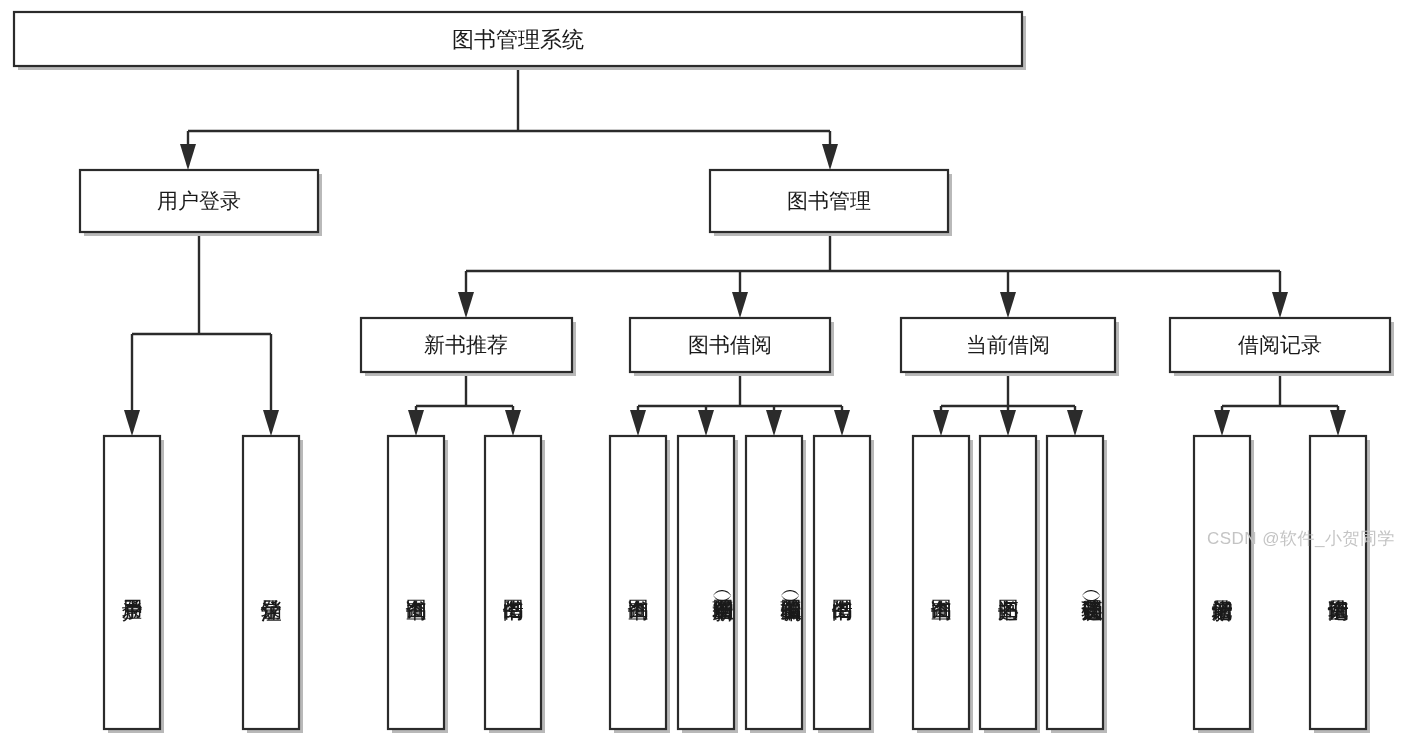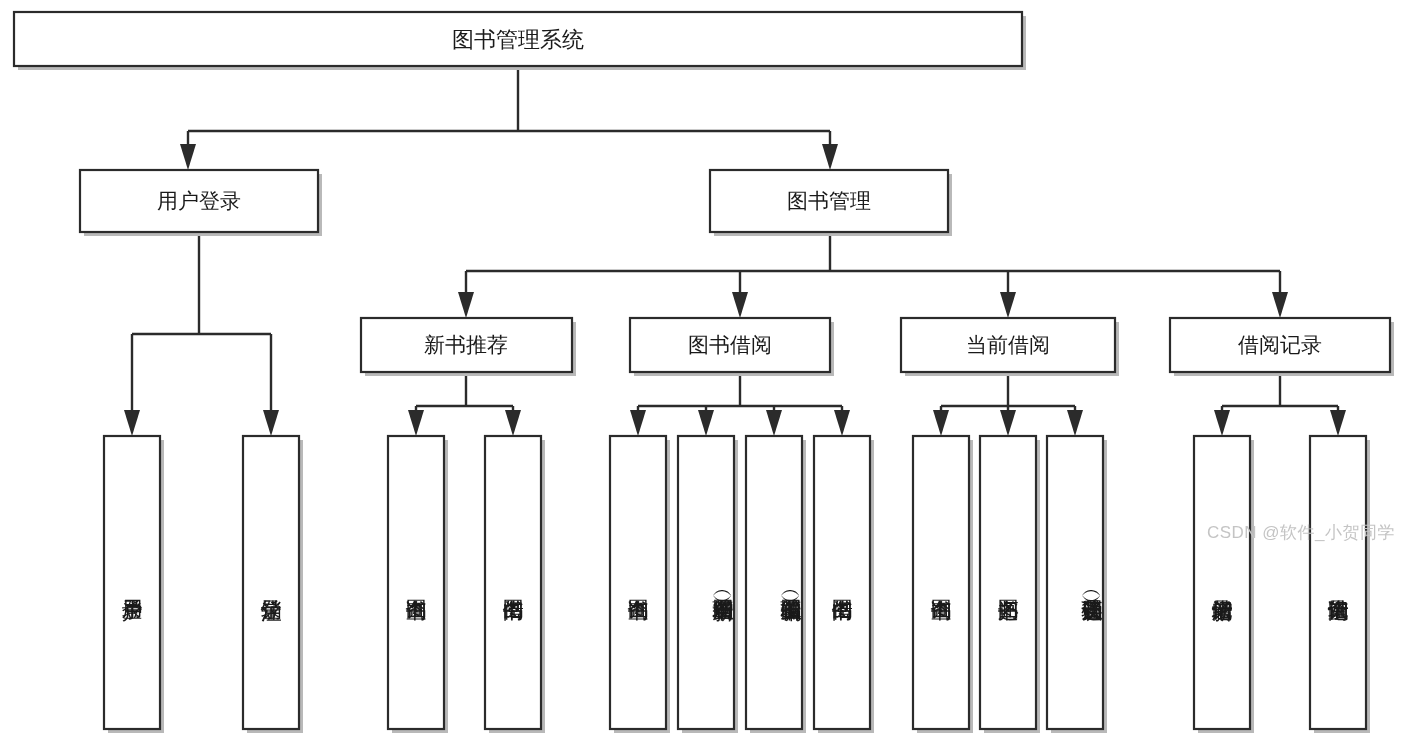--- a/index.html
+++ b/index.html
@@ -70,21 +70,21 @@
     text-orientation: upright;
     white-space: nowrap;
     display: flex;
     align-items: center;
     justify-content: center;
     pointer-events: none;
   }
   #watermark {
     position: absolute;
     right: 10px;
-    bottom: 6px;
+    bottom: 0;
     font-family: "Liberation Sans", "DejaVu Sans", sans-serif;
     font-size: 17px;
     color: #c4c4c4;
     letter-spacing: 0.5px;
     white-space: nowrap;
   }
 </style>
 </head>
 <body>
 

